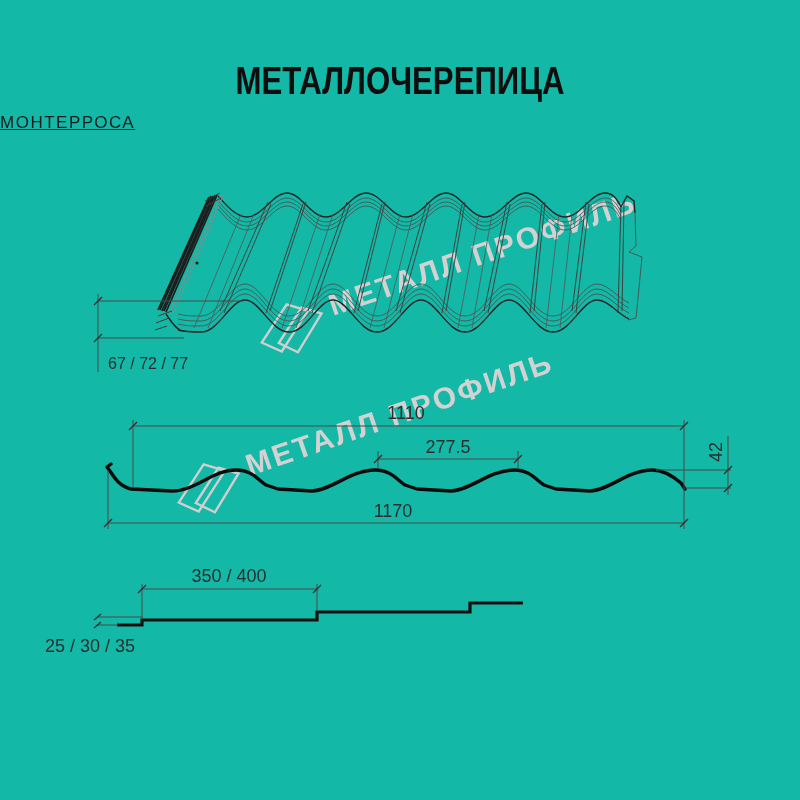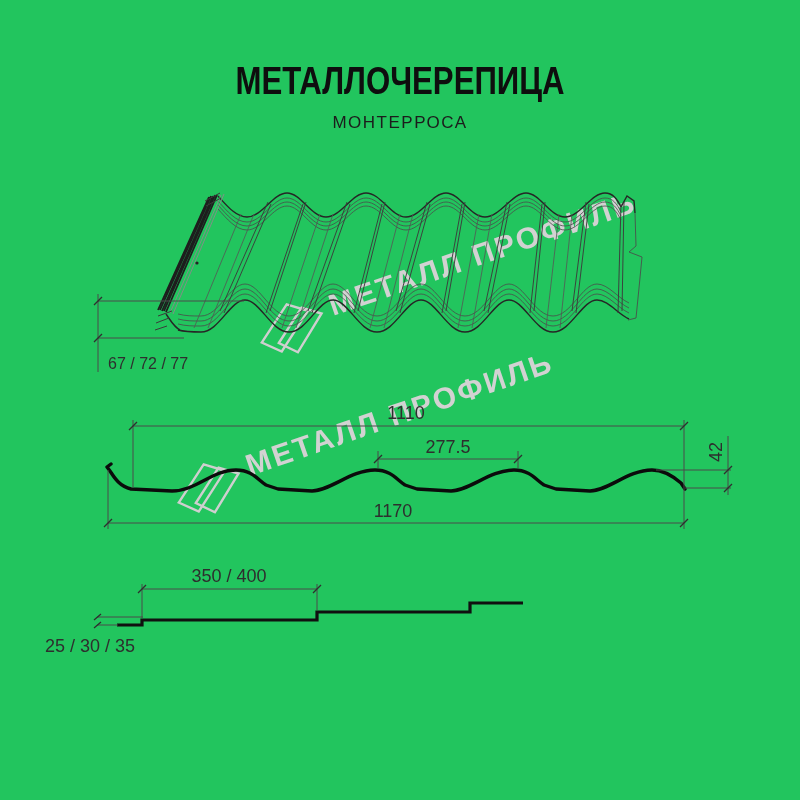--- a/index.html
+++ b/index.html
@@ -1,22 +1,22 @@
 <!DOCTYPE html>
 <html><head>
 <meta charset="utf-8">
 <style>
   html,body{margin:0;padding:0;background:#ffffff;}
-  .canvas{position:relative;width:800px;height:800px;background:#22c55e;overflow:hidden;
+  .canvas{position:relative;width:800px;height:800px;background:#14b8a6;overflow:hidden;
           font-family:"Liberation Sans", sans-serif;}
   .page-title{position:absolute;left:0;right:0;top:60px;text-align:center;
       font-size:38px;font-weight:bold;color:#0e0e0e;letter-spacing:0px;
       transform:scaleX(0.82);transform-origin:center;white-space:nowrap;}
-  .page-subtitle{position:absolute;left:0;right:0;top:113px;text-align:center;
-      font-size:17px;font-weight:normal;color:#1c1c1c;letter-spacing:1.5px;white-space:nowrap;}
+  .page-subtitle{position:absolute;left:0;right:0;top:113px;text-align:left;
+      font-size:17px;font-weight:normal;color:#1c1c1c;letter-spacing:1.5px;white-space:nowrap;text-decoration:underline;}
   svg{position:absolute;left:0;top:0;}
   .thin{stroke:#4a4a4a;stroke-width:0.85;fill:none;}
   .edge{stroke:#262626;stroke-width:1.4;fill:none;}
   .contour{stroke:#4a4a4a;stroke-width:0.8;fill:none;}
   .rib{stroke:#3c3c3c;stroke-width:0.95;fill:none;}
   .groove{stroke:#555555;stroke-width:0.8;fill:none;}
   .flangeDark{stroke:#1d1d1d;stroke-width:1.8;fill:none;}
   .flangeLight{stroke:#8a8a8a;stroke-width:0.9;fill:none;}
   .hatch{stroke:#3a3a3a;stroke-width:1;fill:none;}
   .dimline{stroke:#4a4a4a;stroke-width:1;fill:none;}

